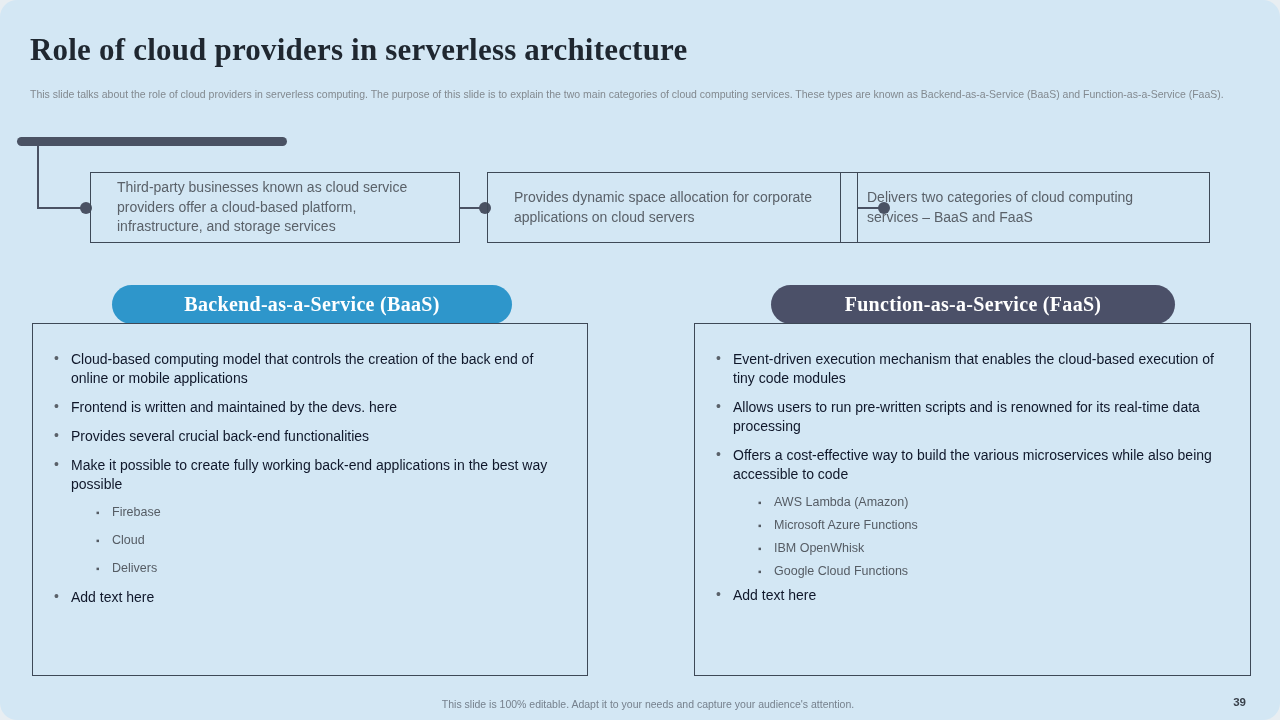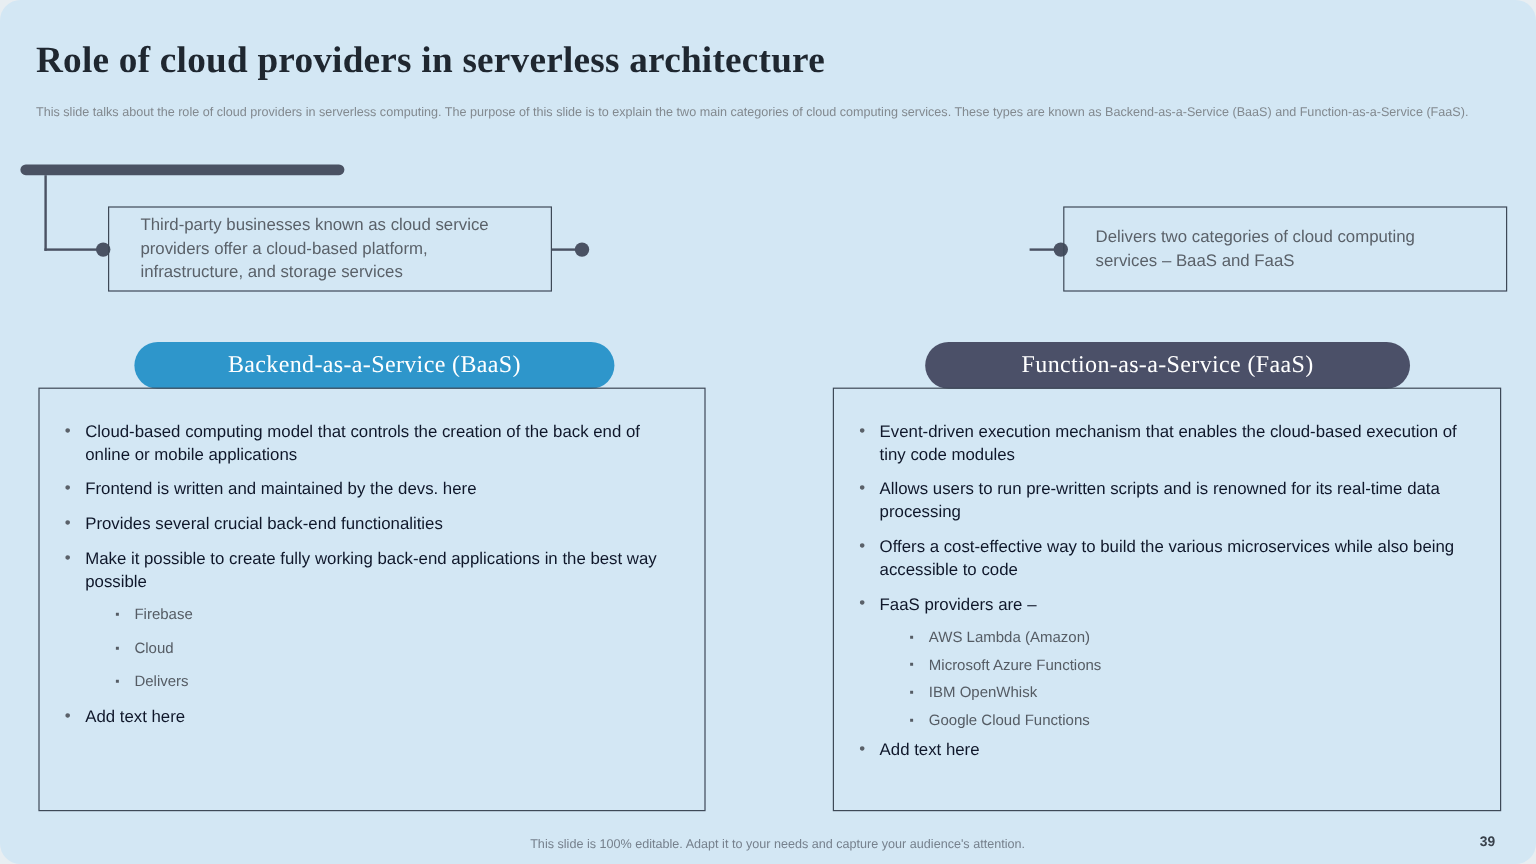--- a/index.html
+++ b/index.html
@@ -29,26 +29,26 @@
   .dot { position:absolute; width:12px; height:12px; border-radius:50%; background:#4a5263; top:202px; }
   .d1 { left:80px; } .d2 { left:479px; } .d3 { left:878px; }
   
   .flow-box {
     position:absolute; top:172px; height:71px; border:1px solid #3e4957;
     display:flex; align-items:center;
     font-size:14px; line-height:19.5px; color:#5a6169; background:transparent;
   }
   .fb1 { left:90px;  width:370px; padding:0 14px 0 26px; }
   .fb2 { left:487px; width:371px; padding:0 42px 0 26px; }
-  .fb3 { left:886px; width:370px; padding:0 40px 0 26px; }
+  .fb3 { left:840px; width:370px; padding:0 40px 0 26px; }
   
   .pill {
     position:absolute; top:285px; height:39px; border-radius:20px;
     display:flex; align-items:center; justify-content:center;
-    font-family:"Liberation Serif", serif; font-weight:normal;
+    font-family:"Liberation Serif", serif; font-weight:bold;
     font-size:20px; color:#ffffff; letter-spacing:0.3px;
   }
   .pill-baas { left:112px; width:400px; }
   .pill-faas { left:771px; width:404px;align-items:center; }
   
   .content-box { position:absolute; top:323px; height:353px; border:1.5px solid #3e4957; background:transparent; }
   .cb-baas { left:32px;  width:556px; }
   .cb-faas { left:694px; width:557px; }
   .content-list { position:absolute; left:0; top:0; right:0; padding:26px 14px 0 21px; list-style:none; }
   .li { position:relative; color:#0f172a; font-size:14px; line-height:19px; margin-bottom:10px; padding-left:17px; }
@@ -80,20 +80,23 @@
   <div class="conn h1"></div>
   <div class="conn h2"></div>
   <div class="conn h3"></div>
   <div class="dot d1"></div>
   <div class="dot d2"></div>
   <div class="dot d3"></div>
 
   <div class="flow-box fb1">
     <span>Third-party businesses known as cloud service providers offer a cloud-based platform, infrastructure, and storage services</span>
   </div>
+  <div class="flow-box fb2">
+    <span>Provides dynamic space allocation for corporate applications on cloud servers</span>
+  </div>
   <div class="flow-box fb3">
     <span>Delivers two categories of cloud computing services – BaaS and FaaS</span>
   </div>
 
   <div class="pill pill-baas" style="background: rgb(46, 150, 203);">
     <span>Backend-as-a-Service (BaaS)</span>
   </div>
   <div class="pill pill-faas" style="background: rgb(75, 80, 104);">
     <span>Function-as-a-Service (FaaS)</span>
   </div>
@@ -111,21 +114,20 @@
         <li class="li lvl1"><span>Add text here</span></li>
       </ul>
   </div>
 
   <div class="content-box cb-faas">
     <ul class="content-list">
 
     <li class="li lvl1"><span>Event-driven execution mechanism that enables the cloud-based execution of tiny code modules</span></li>
         <li class="li lvl1"><span>Allows users to run pre-written scripts and is renowned for its real-time data processing</span></li>
         <li class="li lvl1"><span>Offers a cost-effective way to build the various microservices while also being accessible to code</span></li>
-        <li class="li lvl1"><span>FaaS providers are –</span></li>
         <li class="li lvl2"><span>AWS Lambda (Amazon)</span></li>
         <li class="li lvl2"><span>Microsoft Azure Functions</span></li>
         <li class="li lvl2"><span>IBM OpenWhisk</span></li>
         <li class="li lvl2"><span>Google Cloud Functions</span></li>
         <li class="li lvl1"><span>Add text here</span></li>
       </ul>
   </div>
 
   <div class="footer-note">This slide is 100% editable. Adapt it to your needs and capture your audience's attention.</div>
   <div class="page-number">39</div>

